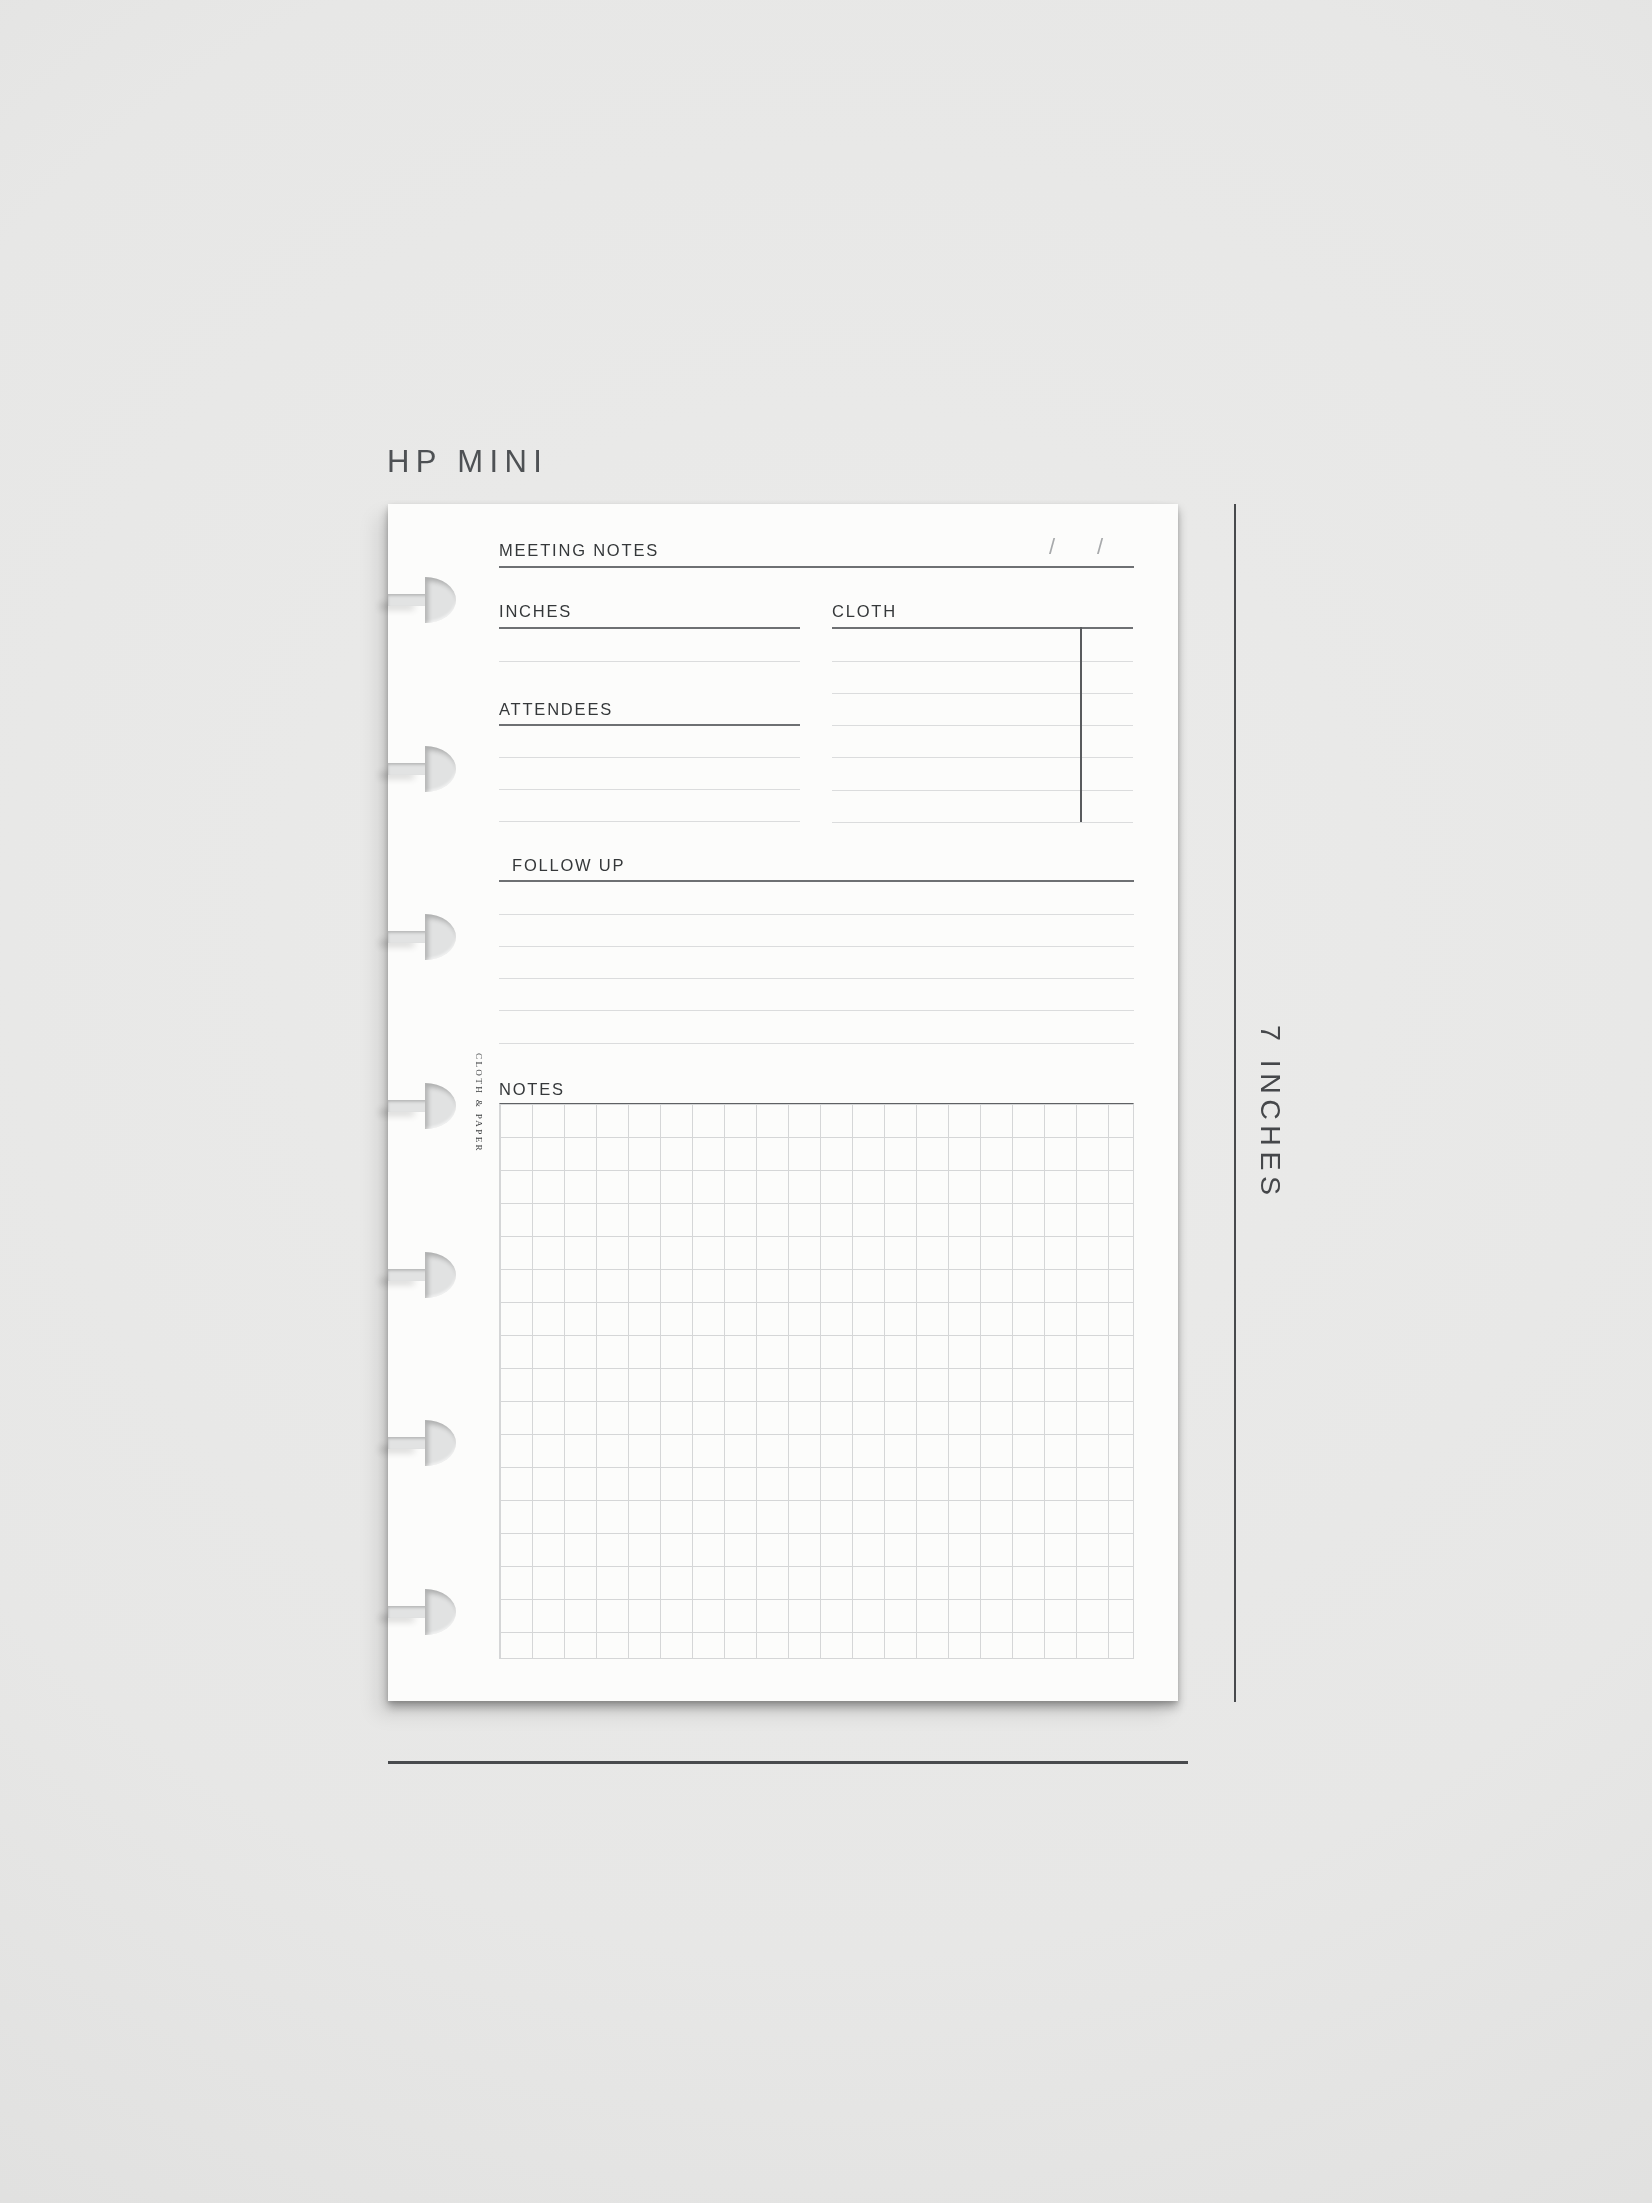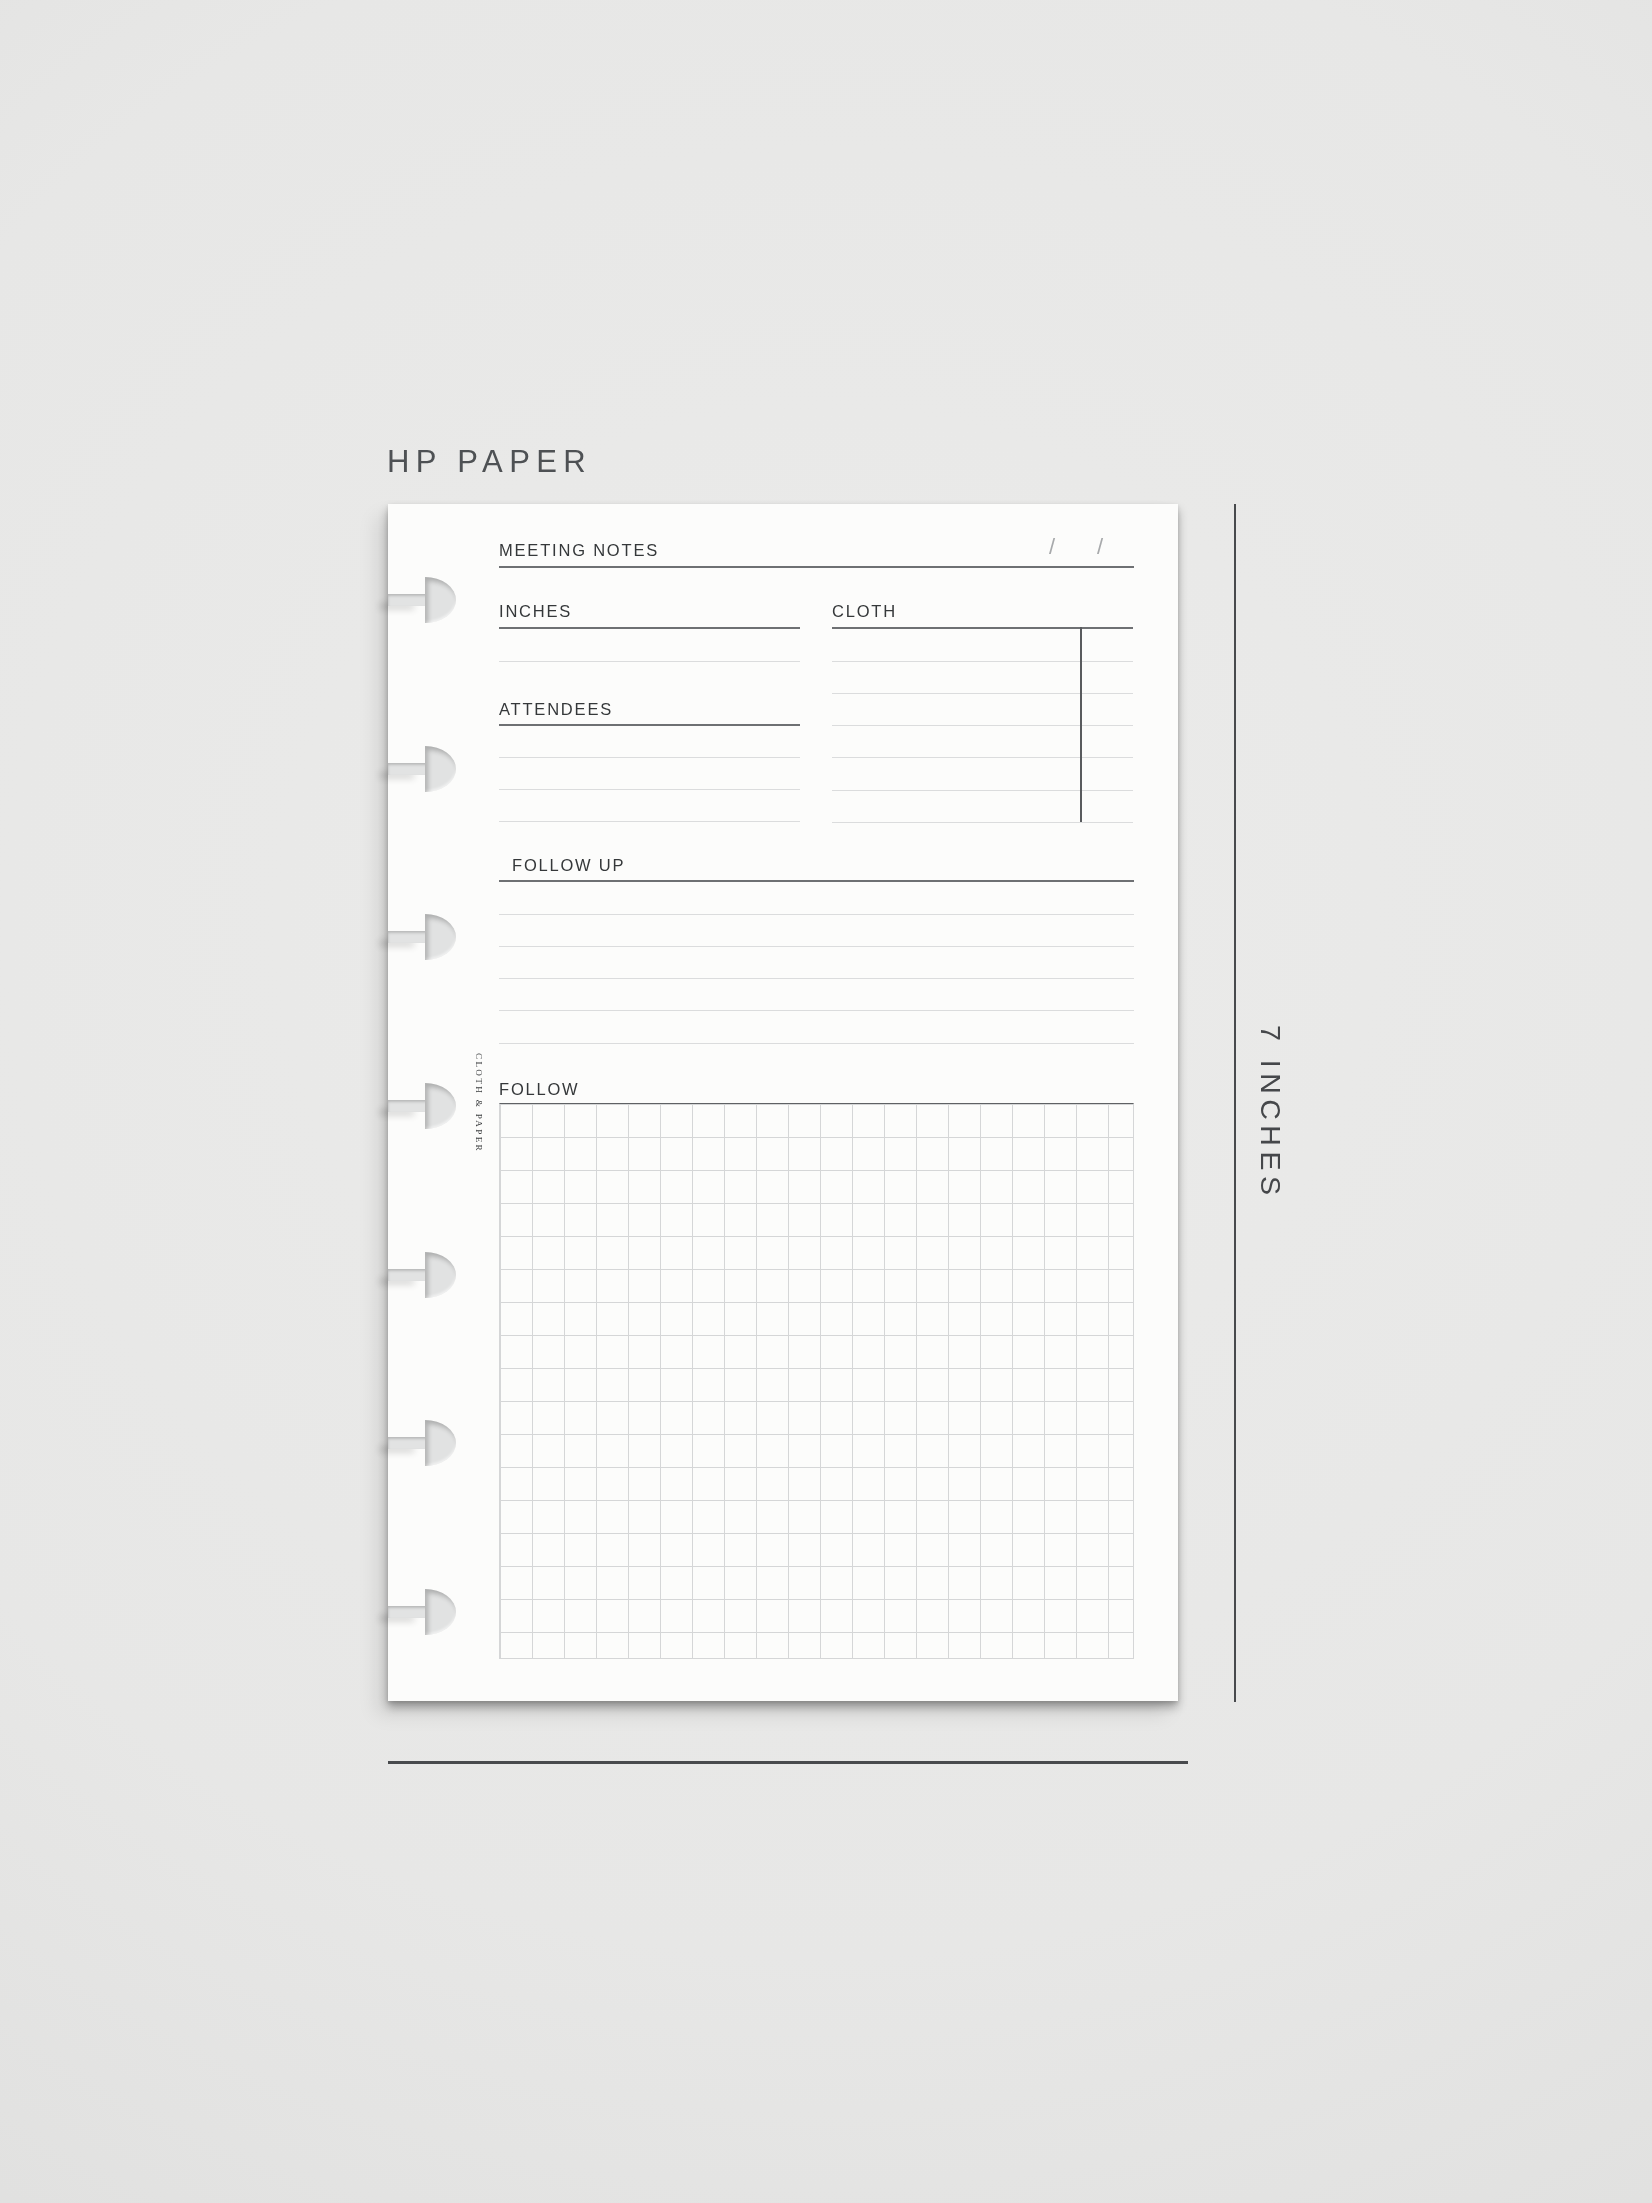--- a/index.html
+++ b/index.html
@@ -92,21 +92,21 @@
   .dim-h-label{
     position:absolute;left:388px;top:1791px;width:800px;text-align:center;
     font-size:28.5px;font-weight:300;letter-spacing:5.5px;color:#45474a;
   }
 </style>
 </head>
 <body>
 
 <div class="canvas">
 
-  <div class="size-title">HP PAPER</div>
+  <div class="size-title">HP MINI</div>
 
   <div class="page">
 
     <div id="punches">
         <div class="punch" style="top: 73px;">
           <div class="punch-slot"></div>
           <div class="punch-head"></div>
         </div>
         <div class="punch" style="top: 242px;">
           <div class="punch-slot"></div>
@@ -170,21 +170,21 @@
     <div class="lbl" style="left:124px;top:352px;">FOLLOW UP</div>
     <div class="rule-dark" style="left:111px;top:376px;width:635px;"></div>
     <div class="lines" style="left:111px;top:410px;width:635px;">
         <div class="wline" style="top: 0px;"></div>
         <div class="wline" style="top: 32px;"></div>
         <div class="wline" style="top: 64px;"></div>
         <div class="wline" style="top: 96px;"></div>
         <div class="wline" style="top: 129px;"></div>
       </div>
 
-    <div class="lbl" style="left:111px;top:576px;">FOLLOW</div>
+    <div class="lbl" style="left:111px;top:576px;">NOTES</div>
     <div class="notes-grid" id="notes-grid" style="background-size: 32px 33px;"></div>
 
   </div>
 
   <div class="dim-v-line"></div>
   <div class="dim-v-label">7 INCHES</div>
   <div class="dim-h-line"></div>
 
 </div>
 

